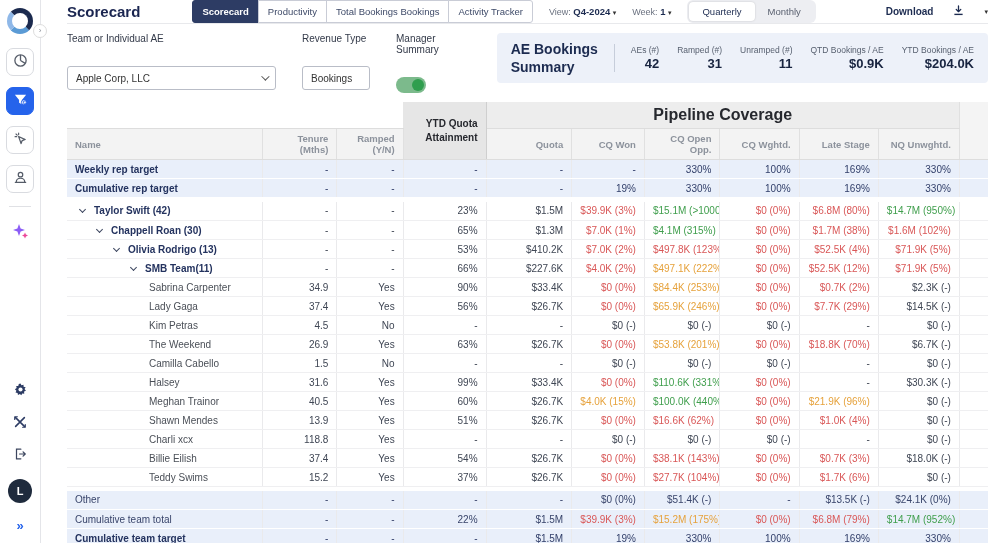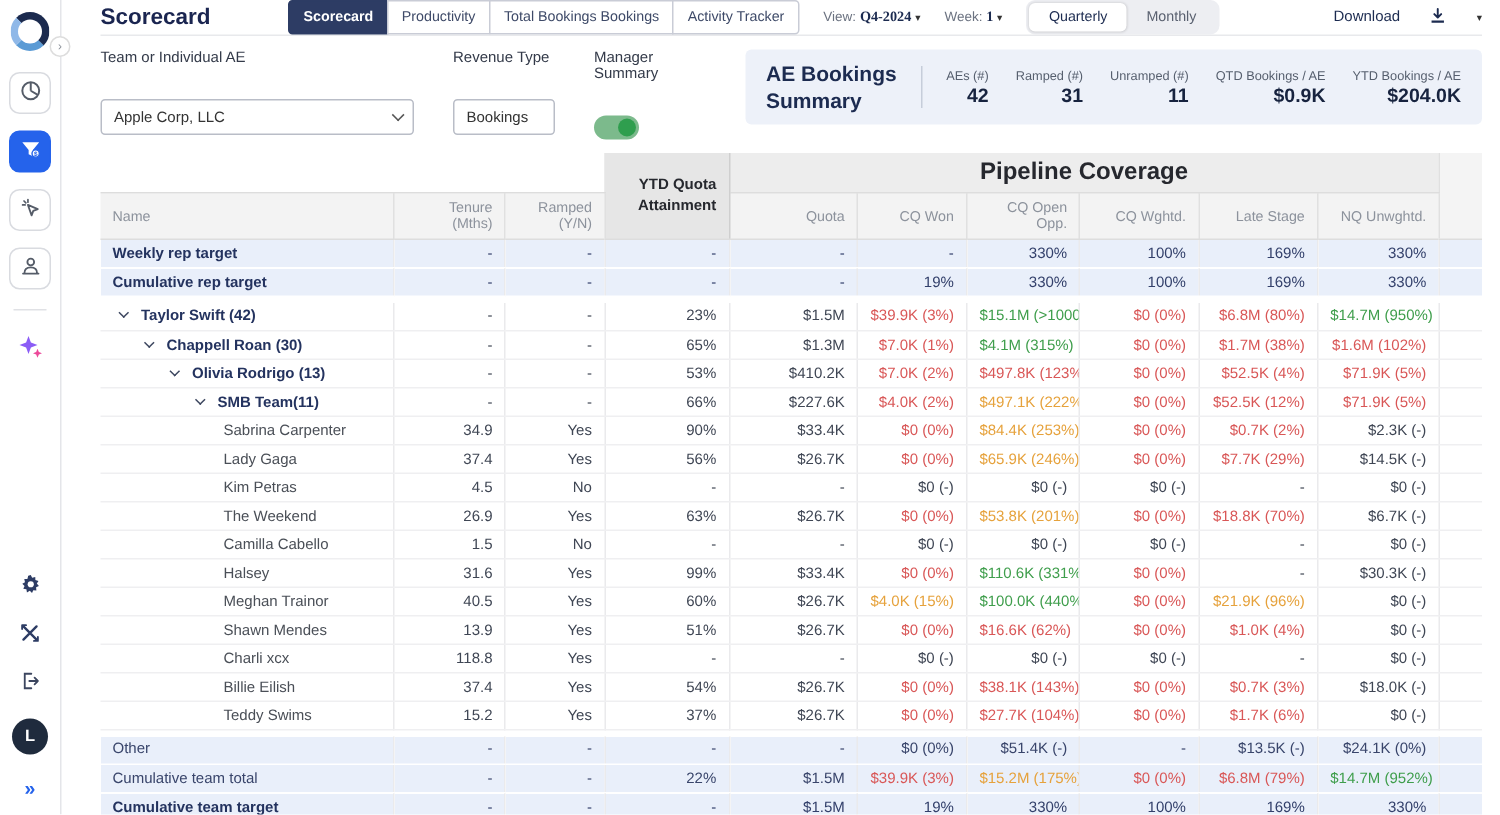--- a/index.html
+++ b/index.html
@@ -23,26 +23,26 @@
   
   .main { flex:1; display:flex; flex-direction:column; padding:0 12px 0 26px; min-width:0; }
   .topbar { height:55px; display:flex; align-items:center; border-bottom:1px solid #e8e9ec;justify-content:flex-end; }
   .page-title { font-size:15px; font-weight:700; color:#1a2550; margin-right:52px; }
   .tabs { display:flex; }
   .tab { font-family:inherit; font-size:9.5px; color:#3e4a68; background:#fff; border:1px solid #c9ccd6; padding:5px 9px; margin-left:-1px; cursor:pointer; white-space:nowrap; }
   .tab:first-child { border-radius:3px 0 0 3px; margin-left:0; }
   .tab:last-child { border-radius:0 3px 3px 0; }
   .tab.active { background:#2d3c64; border-color:#2d3c64; color:#fff; font-weight:700; }
   .dd { margin-left:16px; font-size:9px; color:#6b7280; white-space:nowrap; cursor:pointer; }
-  .dd b { font-size:9.5px; color:#1c2b50;font-family:Liberation Serif, serif; }
+  .dd b { font-size:9.5px; color:#1c2b50; }
   .caret { font-size:7px; color:#333; }
   .seg { margin-left:16px; background:#edeef2; border-radius:6px; padding:2px; display:flex; font-size:9.5px; }
   .seg-opt { padding:4px 13px; color:#5a6170; border-radius:4px; cursor:pointer; white-space:nowrap; }
   .seg-opt.on { background:#fff; color:#1c2b50; box-shadow:0 0 2px rgba(0,0,0,.18); }
-  .download { margin-left:auto; font-size:10px; font-weight:400; color:#1c2b50; display:flex; align-items:center; gap:20px; cursor:pointer; white-space:nowrap; }
+  .download { margin-left:auto; font-size:10px; font-weight:700; color:#1c2b50; display:flex; align-items:center; gap:20px; cursor:pointer; white-space:nowrap; }
 
   
   .filters { display:flex; align-items:flex-start; padding-top:9px; gap:26px; }
   .fgroup .flabel { font-size:10px; color:#333a49; margin-bottom:22px; }
   .fake-select { width:209px; height:24px; border:1px solid #b9bdc7; border-radius:3px; font-size:10px; color:#333; display:flex; align-items:center; padding:0 8px; cursor:pointer; }
   .fake-select .sp { flex:1; }
   .sel-chev { width:6px; height:6px; border-right:1.2px solid #555; border-bottom:1.2px solid #555; transform:rotate(45deg) translateY(-2px); }
   .fake-input { width:68px; height:24px; border:1px solid #b9bdc7; border-radius:3px; font-size:10px; color:#333; display:flex; align-items:center; padding:0 8px; cursor:text; }
   .toggle { width:30px; height:16px; border-radius:8px; background:#7cba8c; position:relative; cursor:pointer; margin-top:2px; }
   .toggle .knob { position:absolute; right:2px; top:2px; width:12px; height:12px; border-radius:50%; background:#2f9e4e; }
@@ -50,21 +50,21 @@
   .summary-box { margin-left:auto; background:#edf1f9; border-radius:4px; display:flex; align-items:center; padding:7px 14px; gap:16px; }
   .summary-title { font-size:14px; font-weight:700; color:#1c2b50; line-height:1.3; white-space:nowrap; }
   .summary-div { width:1px; height:28px; background:#c6cdda; }
   .metric { text-align:right; }
   .metric .mlabel { font-size:8.5px; color:#565f6e; white-space:nowrap; }
   .metric .mvalue { font-size:13px; font-weight:600; color:#17233f; margin-top:1px; }
 
   
   .tablewrap { margin-top:9px; }
   table { width:100%; border-collapse:collapse; font-size:10px; table-layout:fixed; }
-  thead th { font-weight:400; padding:4px 8px; border-right:1px solid #e0e0e0; border-bottom:1px solid #ddd; }
+  thead th { font-weight:700; padding:4px 8px; border-right:1px solid #e0e0e0; border-bottom:1px solid #ddd; }
   th.h-blank { background:#fff; border-right:1px solid #e6e6e6; }
   th.h-ytd { background:#e6e6e6; font-weight:700; color:#26282e; text-align:right; font-size:10px; line-height:1.35; border-right:1px solid #cfcfcf; }
   th.h-pipe { background:#ededed; font-weight:700; color:#26282e; text-align:center; font-size:16px; }
   th.h-end1 { background:#f4f4f4; border-right:none; }
   th.sub { background:#f3f3f3; color:#8c929c; font-size:9.5px; text-align:right; height:24px; }
   th.sub.left { text-align:left; }
   tbody td { padding:2.5px 8px; border-right:1px solid #eaeaec; border-bottom:1px solid #efeff1; text-align:right; color:#3f4654; height:19px; white-space:nowrap; overflow:hidden; }
   tbody td:last-child { border-right:none; }
   td.name-cell { text-align:left; color:#4a4f57; }
   tr.r-target { background:#e9effa; }

